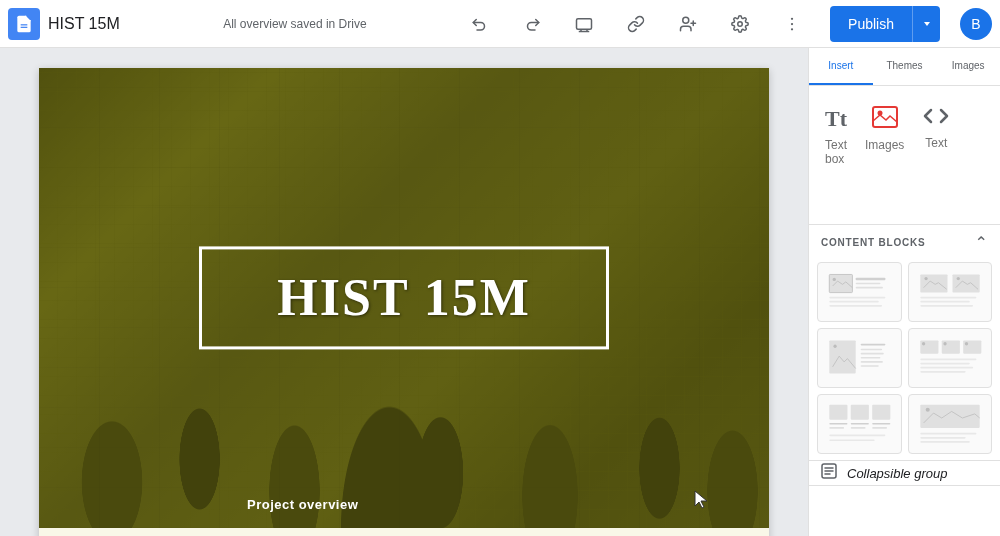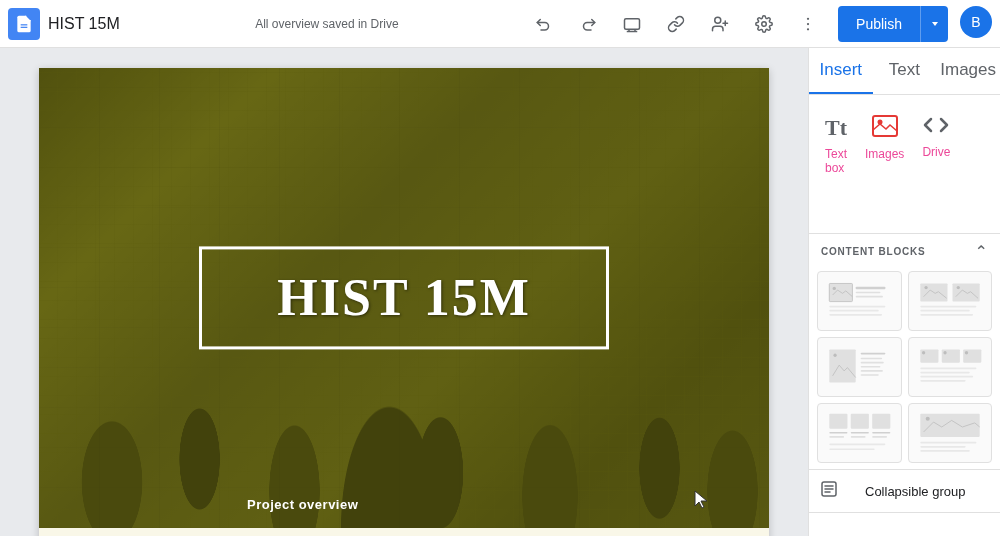--- a/index.html
+++ b/index.html
@@ -17,21 +17,21 @@
     }
     .header-logo svg { width: 20px; height: 20px; }
     .header-title {
       font-size: 16px; font-weight: 500; color: #202124; margin-right: 8px; white-space: nowrap;
     }
     .header-center {
       flex: 1; display: flex; align-items: center; justify-content: center;
       font-size: 12px; color: #5f6368;
     }
     .header-actions {
-      display: flex; gap: 8px;
+      display: flex; align-items: center; gap: 16px;
     }
     .icon-btn {
       width: 36px; height: 36px; border: none; background: transparent;
       border-radius: 50%; cursor: pointer; display: flex; align-items: center; justify-content: center;
       color: #5f6368; font-size: 18px;
     }
     .publish-group { display: flex; align-items: center; margin-left: 4px; }
     .publish-btn {
       background: #1a73e8; color: #fff; border: none; border-radius: 4px 0 0 4px;
       padding: 8px 18px; font-size: 14px; font-weight: 500; cursor: pointer; height: 36px;
@@ -115,36 +115,36 @@
 
     
     .right-panel {
       width: 192px; background: #fff; border-left: 1px solid #e0e0e0;
       display: flex; flex-direction: column; flex-shrink: 0; overflow-y: auto;
     }
     .panel-tabs {
       display: flex; border-bottom: 1px solid #e0e0e0; flex-shrink: 0;
     }
     .panel-tab {
-      flex: 1; padding: 12px 4px; text-align: center; font-size: 17px;
+      flex: 1; padding: 12px 4px; text-align: center; font-size: 10px;
       color: #5f6368; cursor: pointer; border-bottom: 2px solid transparent;
       font-weight: 500;
     }
     .panel-tab.active { color: #1a73e8; border-bottom-color: #1a73e8; }
 
     
     .insert-grid {
       display: grid; grid-template-columns: 1fr 1fr 1fr 1fr; gap: 2px; padding: 8px;
     }
     .insert-item {
       display: flex; flex-direction: column; align-items: center;
       padding: 12px 8px; border-radius: 8px; cursor: pointer; gap: 6px;
     }
     .insert-icon { font-size: 22px; }
-    .insert-label { font-size: 12px; color: #ec4899; }
+    .insert-label { font-size: 12px; color: #737373; }
 
     
     .section-header {
       display: flex; align-items: center; justify-content: space-between;
       padding: 8px 12px 4px; border-top: 1px solid #e0e0e0; margin-top: 38px;
     }
     .section-title {
       font-size: 10px; font-weight: 600; color: #5f6368; letter-spacing: 0.8px; text-transform: uppercase;
     }
     .section-toggle { font-size: 16px; color: #5f6368; cursor: pointer; }
@@ -154,22 +154,22 @@
     }
     .block-thumb {
       border: 1px solid #e0e0e0; border-radius: 4px; height: 60px;
       cursor: pointer; background: #fafafa;
       display: flex; align-items: center; justify-content: center; overflow: hidden;
     }
     .block-thumb svg { width: 80%; height: 80%; }
 
     
     .panel-row {
-      display: flex; align-items: center; padding: 11px 12px; cursor: pointer;
-      border-top: 1px solid #e0e0e0; gap: 28px;
+      display: flex; align-items: center; padding: 2px 12px; cursor: pointer;
+      border-top: 1px solid #e0e0e0; gap: 10px; font-style: italic;
     }
     .panel-row-label { font-size: 13px; color: #202124; }
 
     
     .cursor {
       position: absolute; z-index: 20;
       width: 14px; height: 20px;
       pointer-events: none;
     }
   </style>
@@ -275,21 +275,21 @@
           <path d="M1 1 L1 16 L5 12 L8 18 L10 17 L7 11 L13 11 Z" fill="white" stroke="#333" stroke-width="1"></path>
         </svg>
       </div>
     </div>
   </div>
 
   <div class="right-panel">
 
     <div class="panel-tabs">
       <div class="panel-tab active">Insert</div>
-      <div class="panel-tab">Text</div>
+      <div class="panel-tab">Themes</div>
       <div class="panel-tab">Images</div>
     </div>
 
     <div class="insert-grid">
 
       <div class="insert-item">
         <span class="insert-icon" style="font-size:22px;font-weight:700;font-family:serif;color:#5f6368;">Tt</span>
         <span class="insert-label">Text box</span>
       </div>
 
@@ -304,21 +304,21 @@
         <span class="insert-label">Images</span>
       </div>
 
       <div class="insert-item">
         <span>
           <svg width="28" height="20" viewBox="0 0 28 20" fill="none">
             <polyline points="9,4 3,10 9,16" stroke="#5f6368" stroke-width="2.5" stroke-linecap="round" stroke-linejoin="round"></polyline>
             <polyline points="19,4 25,10 19,16" stroke="#5f6368" stroke-width="2.5" stroke-linecap="round" stroke-linejoin="round"></polyline>
           </svg>
         </span>
-        <span class="insert-label">Drive</span>
+        <span class="insert-label">Text</span>
       </div>
 
     </div>
 
     <div class="section-header">
       <span class="section-title">CONTENT BLOCKS</span>
       <span class="section-toggle">⌃</span>
     </div>
 
     <div class="blocks-grid">

